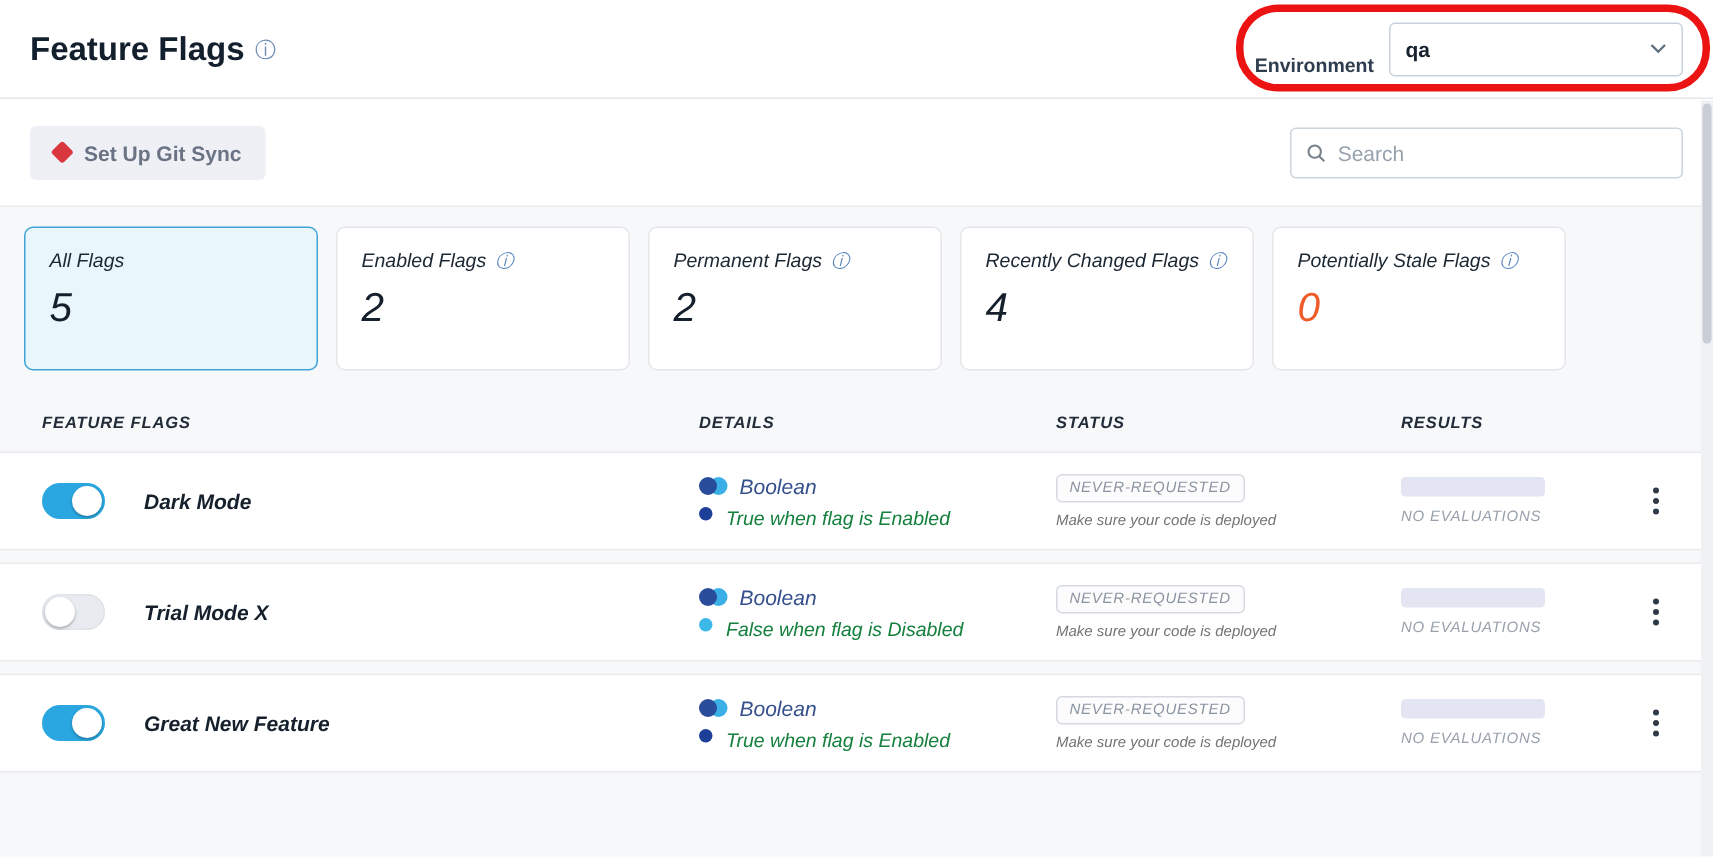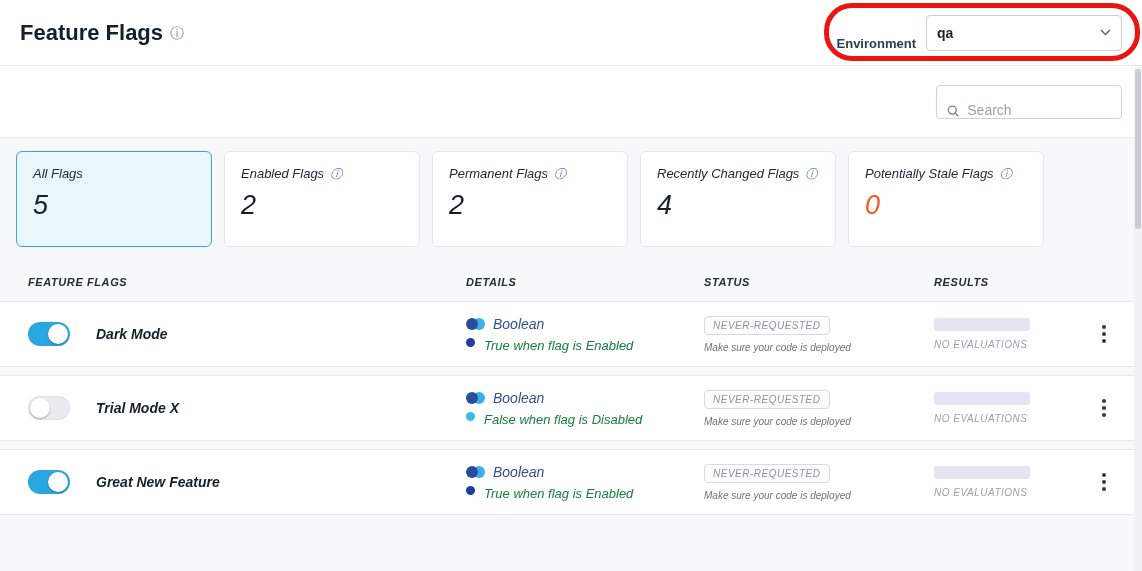--- a/index.html
+++ b/index.html
@@ -85,24 +85,24 @@
   }
   .git-icon {
     width: 11px; height: 11px;
     background: #d9363e;
     transform: rotate(45deg);
     border-radius: 2px;
     display: inline-block;
   }
   .search {
     margin-left: auto;
-    width: 186px; height: 34px;
+    width: 262px; height: 34px;
     border: 1px solid #ccd4dc; border-radius: 4px;
     background: #fff;
-    display: flex; align-items: flex-end; gap: 8px;
+    display: flex; align-items: center; gap: 8px;
     padding: 0 10px;
   }
   .search input {
     border: none; outline: none;
     font-family: "Liberation Sans", sans-serif;
     font-size: 14px; color: #333; width: 100%;
     background: transparent;
   }
   .search input::placeholder { color: #98a2ad; }
 
@@ -241,20 +241,24 @@
       <svg width="11" height="7" viewBox="0 0 11 7">
         <path d="M1 1l4.5 4.5L10 1" stroke="#5b6b7a" stroke-width="1.5" fill="none"></path>
       </svg>
     </div>
   </div>
 </div>
 
 <div class="annotation" style="border-color: rgb(236, 19, 19);"></div>
 
 <div class="toolbar">
+  <button class="btn-secondary">
+    <span class="git-icon"></span>
+    <span>Set Up Git Sync</span>
+  </button>
   <div class="search">
     <svg width="14" height="14" viewBox="0 0 14 14">
       <circle cx="6" cy="6" r="4.5" stroke="#77828d" stroke-width="1.5" fill="none"></circle>
       <line x1="9.5" y1="9.5" x2="13" y2="13" stroke="#77828d" stroke-width="1.5"></line>
     </svg>
     <input type="text" placeholder="Search" style="">
   </div>
 </div>
 
 <div class="main">

